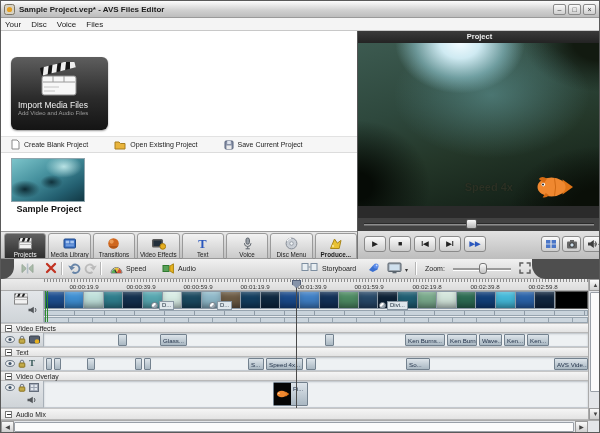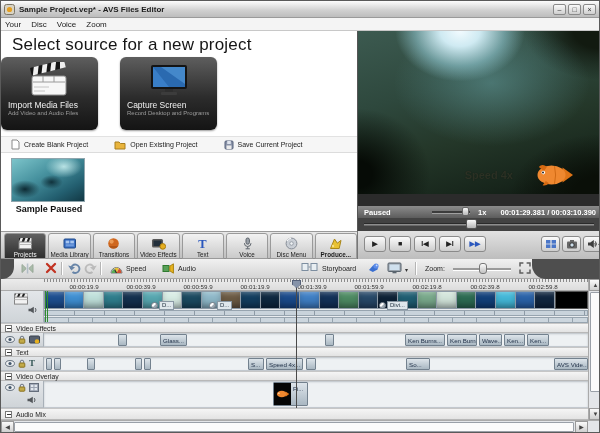--- a/index.html
+++ b/index.html
@@ -14,21 +14,21 @@
     white-space:nowrap;overflow:hidden;}
   .winbtns{display:flex;gap:2px;}
   .winbtn{width:13px;height:11px;border:1px solid #8a8a8a;border-radius:2px;
     background:linear-gradient(#fafafa,#cfcfcf);font-size:7px;line-height:9px;text-align:center;color:#333;}
   .menubar{position:absolute;left:0;top:17px;width:100%;height:13px;background:#f4f4f4;
     border-bottom:1px solid #c8c8c8;display:flex;align-items:center;padding-left:4px;gap:10px;}
   .menu-item{font-size:8px;color:#222;}
   
   .leftpanel{position:absolute;left:0;top:30px;width:356px;height:200px;background:#fff;}
   .heading{position:absolute;left:11px;top:4px;font-size:17px;color:#161616;letter-spacing:0.2px;}
-  .srcbtns{position:absolute;left:0;top:26px;width:352px;display:flex;gap:22px;}
+  .srcbtns{position:absolute;left:10px;top:26px;width:352px;display:flex;gap:22px;}
   .srcbtn{width:97px;height:73px;border-radius:6px;position:relative;
     background:linear-gradient(#5e5e5e,#2c2c2c 55%,#141414);box-shadow:0 1px 2px rgba(0,0,0,.4);
     display:flex;flex-direction:column;align-items:center;padding-top:3px;}
   .srcbtn .ic{height:40px;display:flex;align-items:center;justify-content:center;}
   .srcbtn .t{align-self:flex-start;padding-left:7px;font-size:8.5px;color:#f2f2f2;white-space:nowrap;}
   .srcbtn .s{align-self:flex-start;padding-left:7px;font-size:6px;color:#9b9b9b;white-space:nowrap;}
   .linksrow{position:absolute;left:0;top:105px;width:356px;height:17px;background:#f6f6f6;
     border-top:1px solid #e2e2e2;border-bottom:1px solid #dcdcdc;display:flex;align-items:center;
     padding-left:10px;gap:26px;}
   .linkitem{display:flex;align-items:center;gap:4px;font-size:7px;color:#222;}
@@ -178,25 +178,24 @@
         <span class="winbtn">–</span>
         <span class="winbtn">□</span>
         <span class="winbtn">×</span>
       </span>
   </div>
 
   <div class="menubar" id="menubar">
       <span class="menu-item">Your</span>
       <span class="menu-item">Disc</span>
       <span class="menu-item">Voice</span>
-      <span class="menu-item">Zoom</span>
+      <span class="menu-item">Files</span>
     </div>
 
   <div class="leftpanel">
-    <div class="heading">Select source for a new project</div>
     <div class="srcbtns" id="srcbtns">
         <div class="srcbtn">
           <div class="ic">
             <svg width="42" height="36" viewBox="0 0 42 36">
               <g transform="rotate(-14 6 14)">
                 <rect x="3" y="5" width="35" height="8" rx="1" fill="#151515"></rect>
                 <path d="M7 5 h5 l-3 8 h-5 Z" fill="#efefef"></path>
                 <path d="M16 5 h5 l-3 8 h-5 Z" fill="#efefef"></path>
                 <path d="M25 5 h5 l-3 8 h-5 Z" fill="#efefef"></path>
                 <path d="M34 5 h4 v8 h-6 Z" fill="#efefef"></path>
@@ -205,34 +204,20 @@
               <line x1="4" y1="20" x2="36" y2="20" stroke="#9a9a9a"></line>
               <line x1="14" y1="14" x2="14" y2="20" stroke="#9a9a9a"></line>
               <line x1="25" y1="14" x2="25" y2="20" stroke="#9a9a9a"></line>
               <line x1="5" y1="25" x2="20" y2="25" stroke="#c4c4c4"></line>
               <line x1="5" y1="29" x2="16" y2="29" stroke="#c4c4c4"></line>
             </svg>
           </div>
           <div class="t">Import Media Files</div>
           <div class="s">Add Video and Audio Files</div>
         </div>
-        <div class="srcbtn">
-          <div class="ic">
-            <svg width="42" height="34" viewBox="0 0 42 34">
-              <rect x="3" y="2" width="36" height="24" rx="2" fill="#141414"></rect>
-              <rect x="5" y="4" width="32" height="20" fill="#2a6ab0"></rect>
-              <path d="M5 4 L21 24 L5 24 Z" fill="#3f86cf" opacity="0.75"></path>
-              <path d="M37 4 L13 4 L37 21 Z" fill="#5aa0e0" opacity="0.55"></path>
-              <rect x="17" y="26" width="8" height="3" fill="#2e2e2e"></rect>
-              <rect x="13" y="29" width="16" height="3" rx="1" fill="#3c3c3c"></rect>
-            </svg>
-          </div>
-          <div class="t">Capture Screen</div>
-          <div class="s">Record Desktop and Programs</div>
-        </div>
       </div>
     <div class="linksrow" id="linksrow">
         <span class="linkitem">
           <span>
             <svg width="9" height="11" viewBox="0 0 9 11">
               <path d="M1 1 h5 l2 2 v7 h-7 Z" fill="#fff" stroke="#8a8a8a"></path>
             </svg>
           </span>
           <span>Create Blank Project</span>
         </span>
@@ -249,44 +234,38 @@
             <svg width="10" height="10" viewBox="0 0 10 10">
               <rect x="1" y="1" width="8" height="8" rx="1" fill="#8a93a8" stroke="#55607a"></rect>
               <rect x="3.2" y="1" width="3.6" height="3" fill="#dfe4ee"></rect>
               <rect x="2.5" y="5.5" width="5" height="3.5" fill="#ececec"></rect>
             </svg>
           </span>
           <span>Save Current Project</span>
         </span>
       </div>
     <div class="recent-thumb"></div>
-    <div class="recent-label">Sample Paused</div>
+    <div class="recent-label">Sample Project</div>
   </div>
 
   <div class="preview">
+    <div class="pv-header">Project</div>
     <div class="pv-video">
       <span class="pv-overlay">Speed 4x</span>
       <span class="pv-fish" id="fish1">
           <svg width="40" height="26" viewBox="0 0 40 26">
             <path d="M38 13 L27.5 5.5 v15 Z" fill="#df7417"></path>
             <ellipse cx="16.5" cy="13" rx="14" ry="9.5" fill="#ef8830"></ellipse>
             <path d="M12 4.8 Q7 1 3.8 5 l5.2 4 Z" fill="#d66a12"></path>
             <path d="M14 21.2 q-3.2 3 -6.4 2 l3.2-4.2 Z" fill="#d66a12"></path>
             <circle cx="8.3" cy="10.6" r="1.8" fill="#fff"></circle>
             <circle cx="8" cy="10.6" r="1" fill="#222"></circle>
             <path d="M19.5 4.2 q2.2 8.8 0 17.6" stroke="#d06a14" fill="none"></path>
           </svg>
         </span>
-    </div>
-    <div class="pv-status">
-      <span class="st">Paused</span>
-      <span class="spd-groove"></span>
-      <span class="spd-thumb"></span>
-      <span class="spd-x">1x</span>
-      <span class="pv-time">00:01:29.381 / 00:03:10.390</span>
     </div>
     <div class="pv-seek">
       <div class="seek-groove"></div>
       <div class="seek-thumb"></div>
     </div>
   </div>
 
   <div class="tabrow">
     <div class="tabbar" id="tabbar">
         <div class="tab active">

